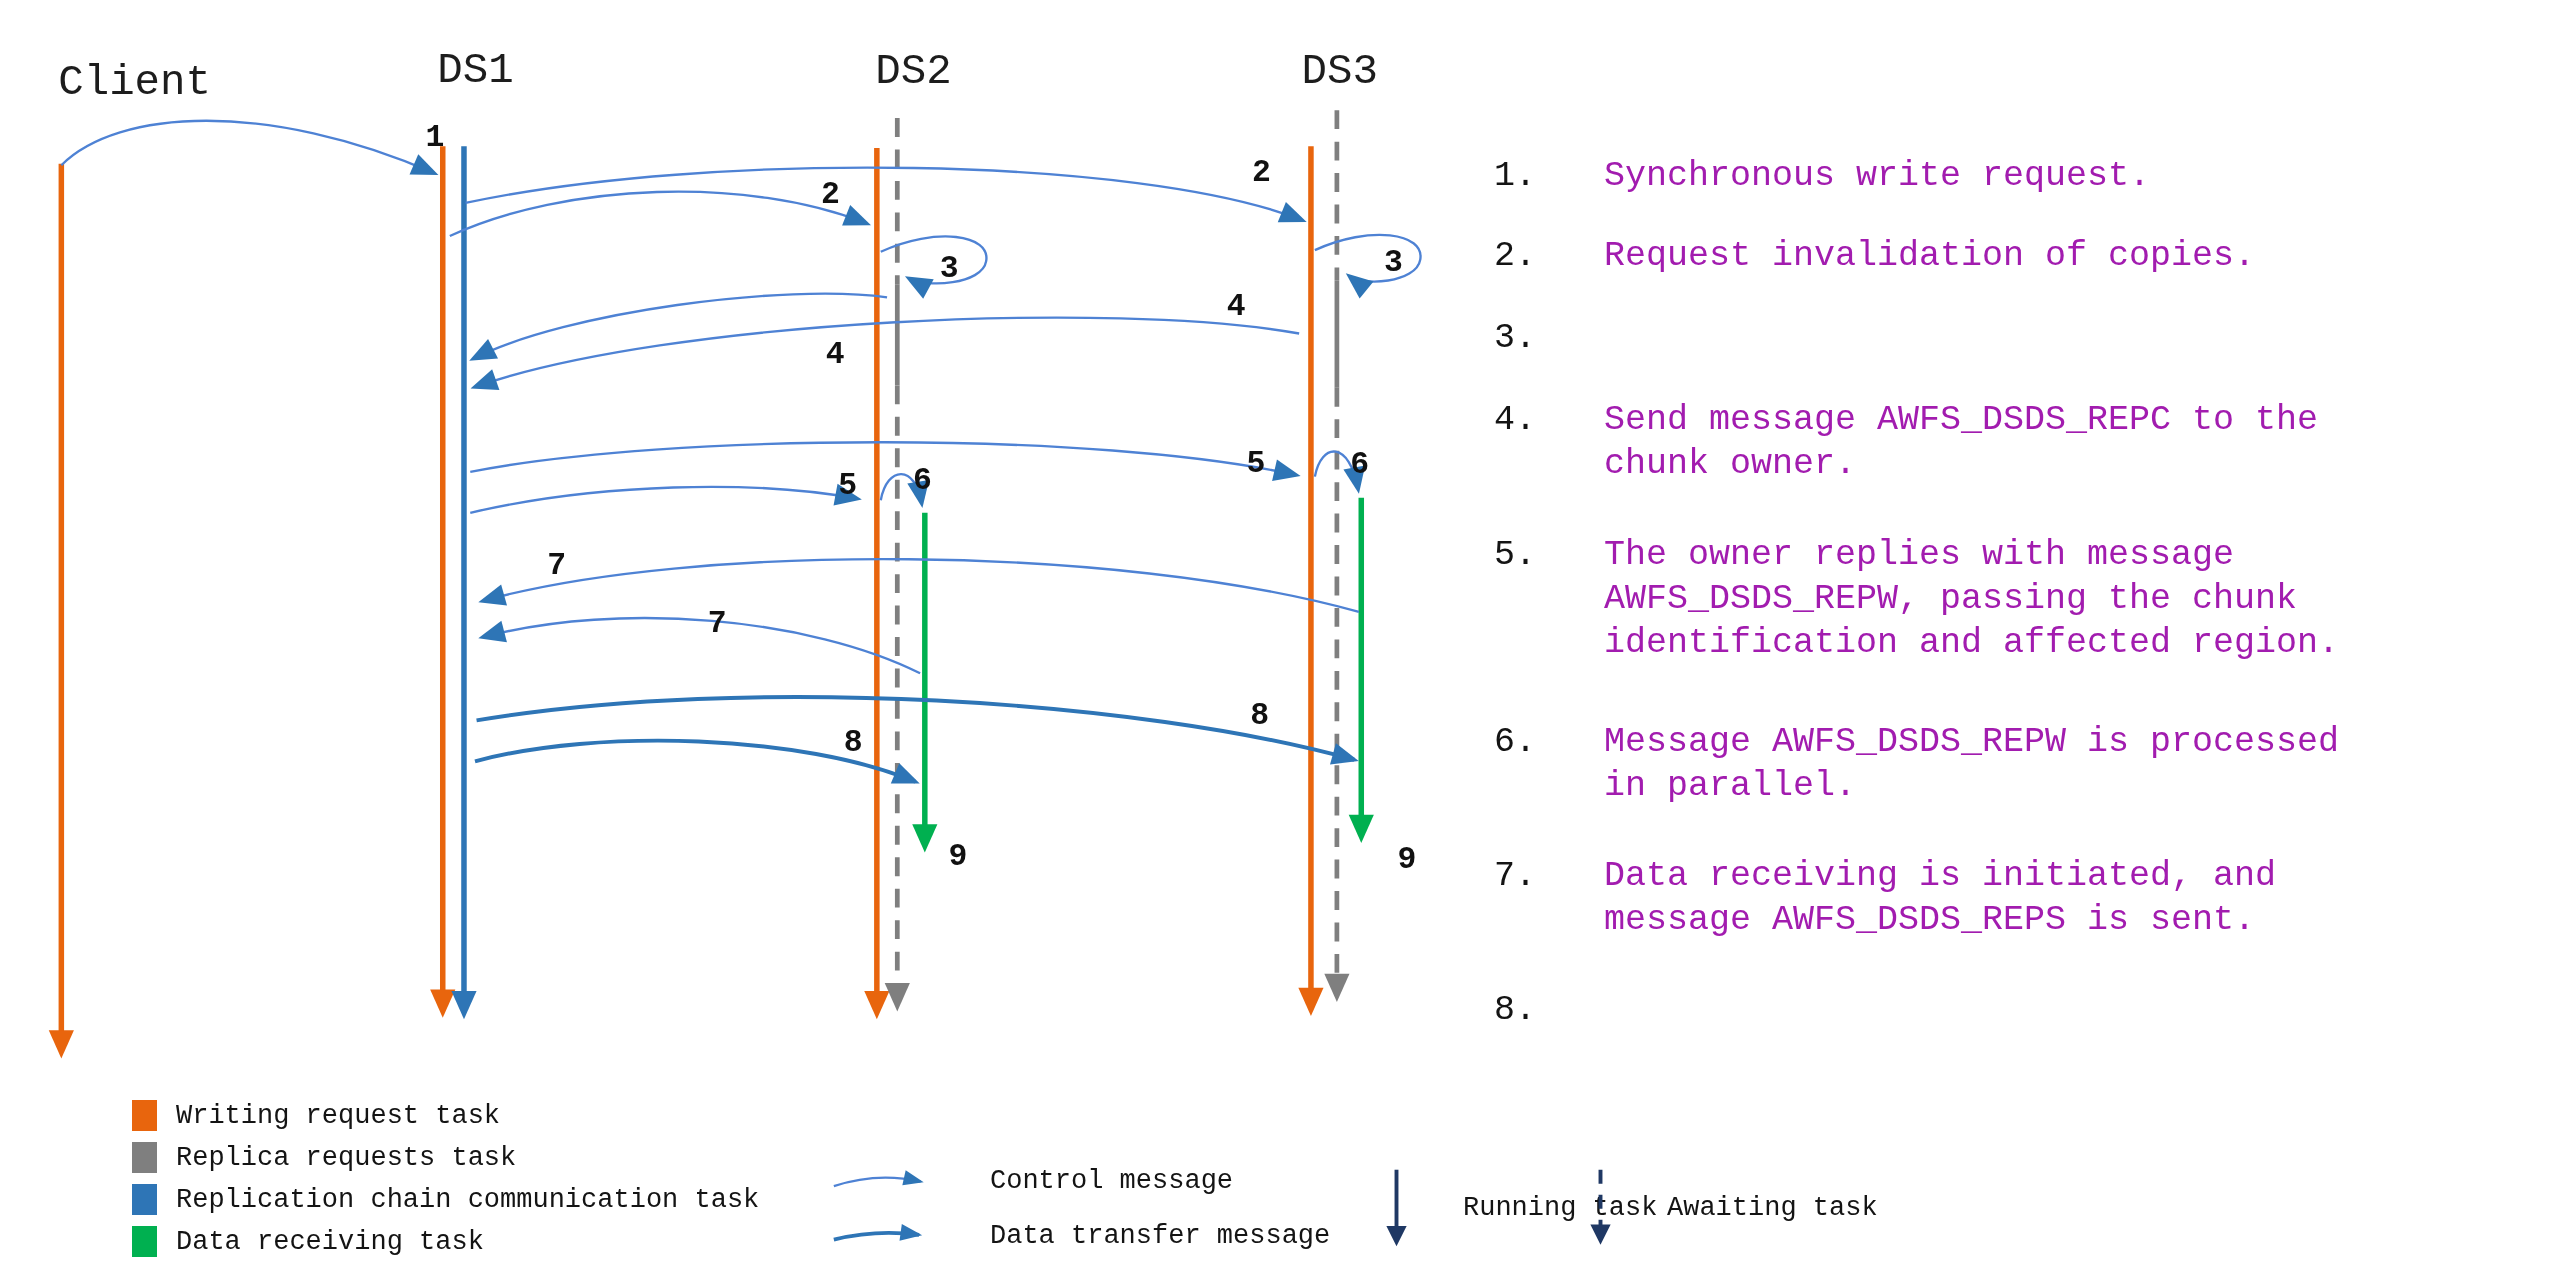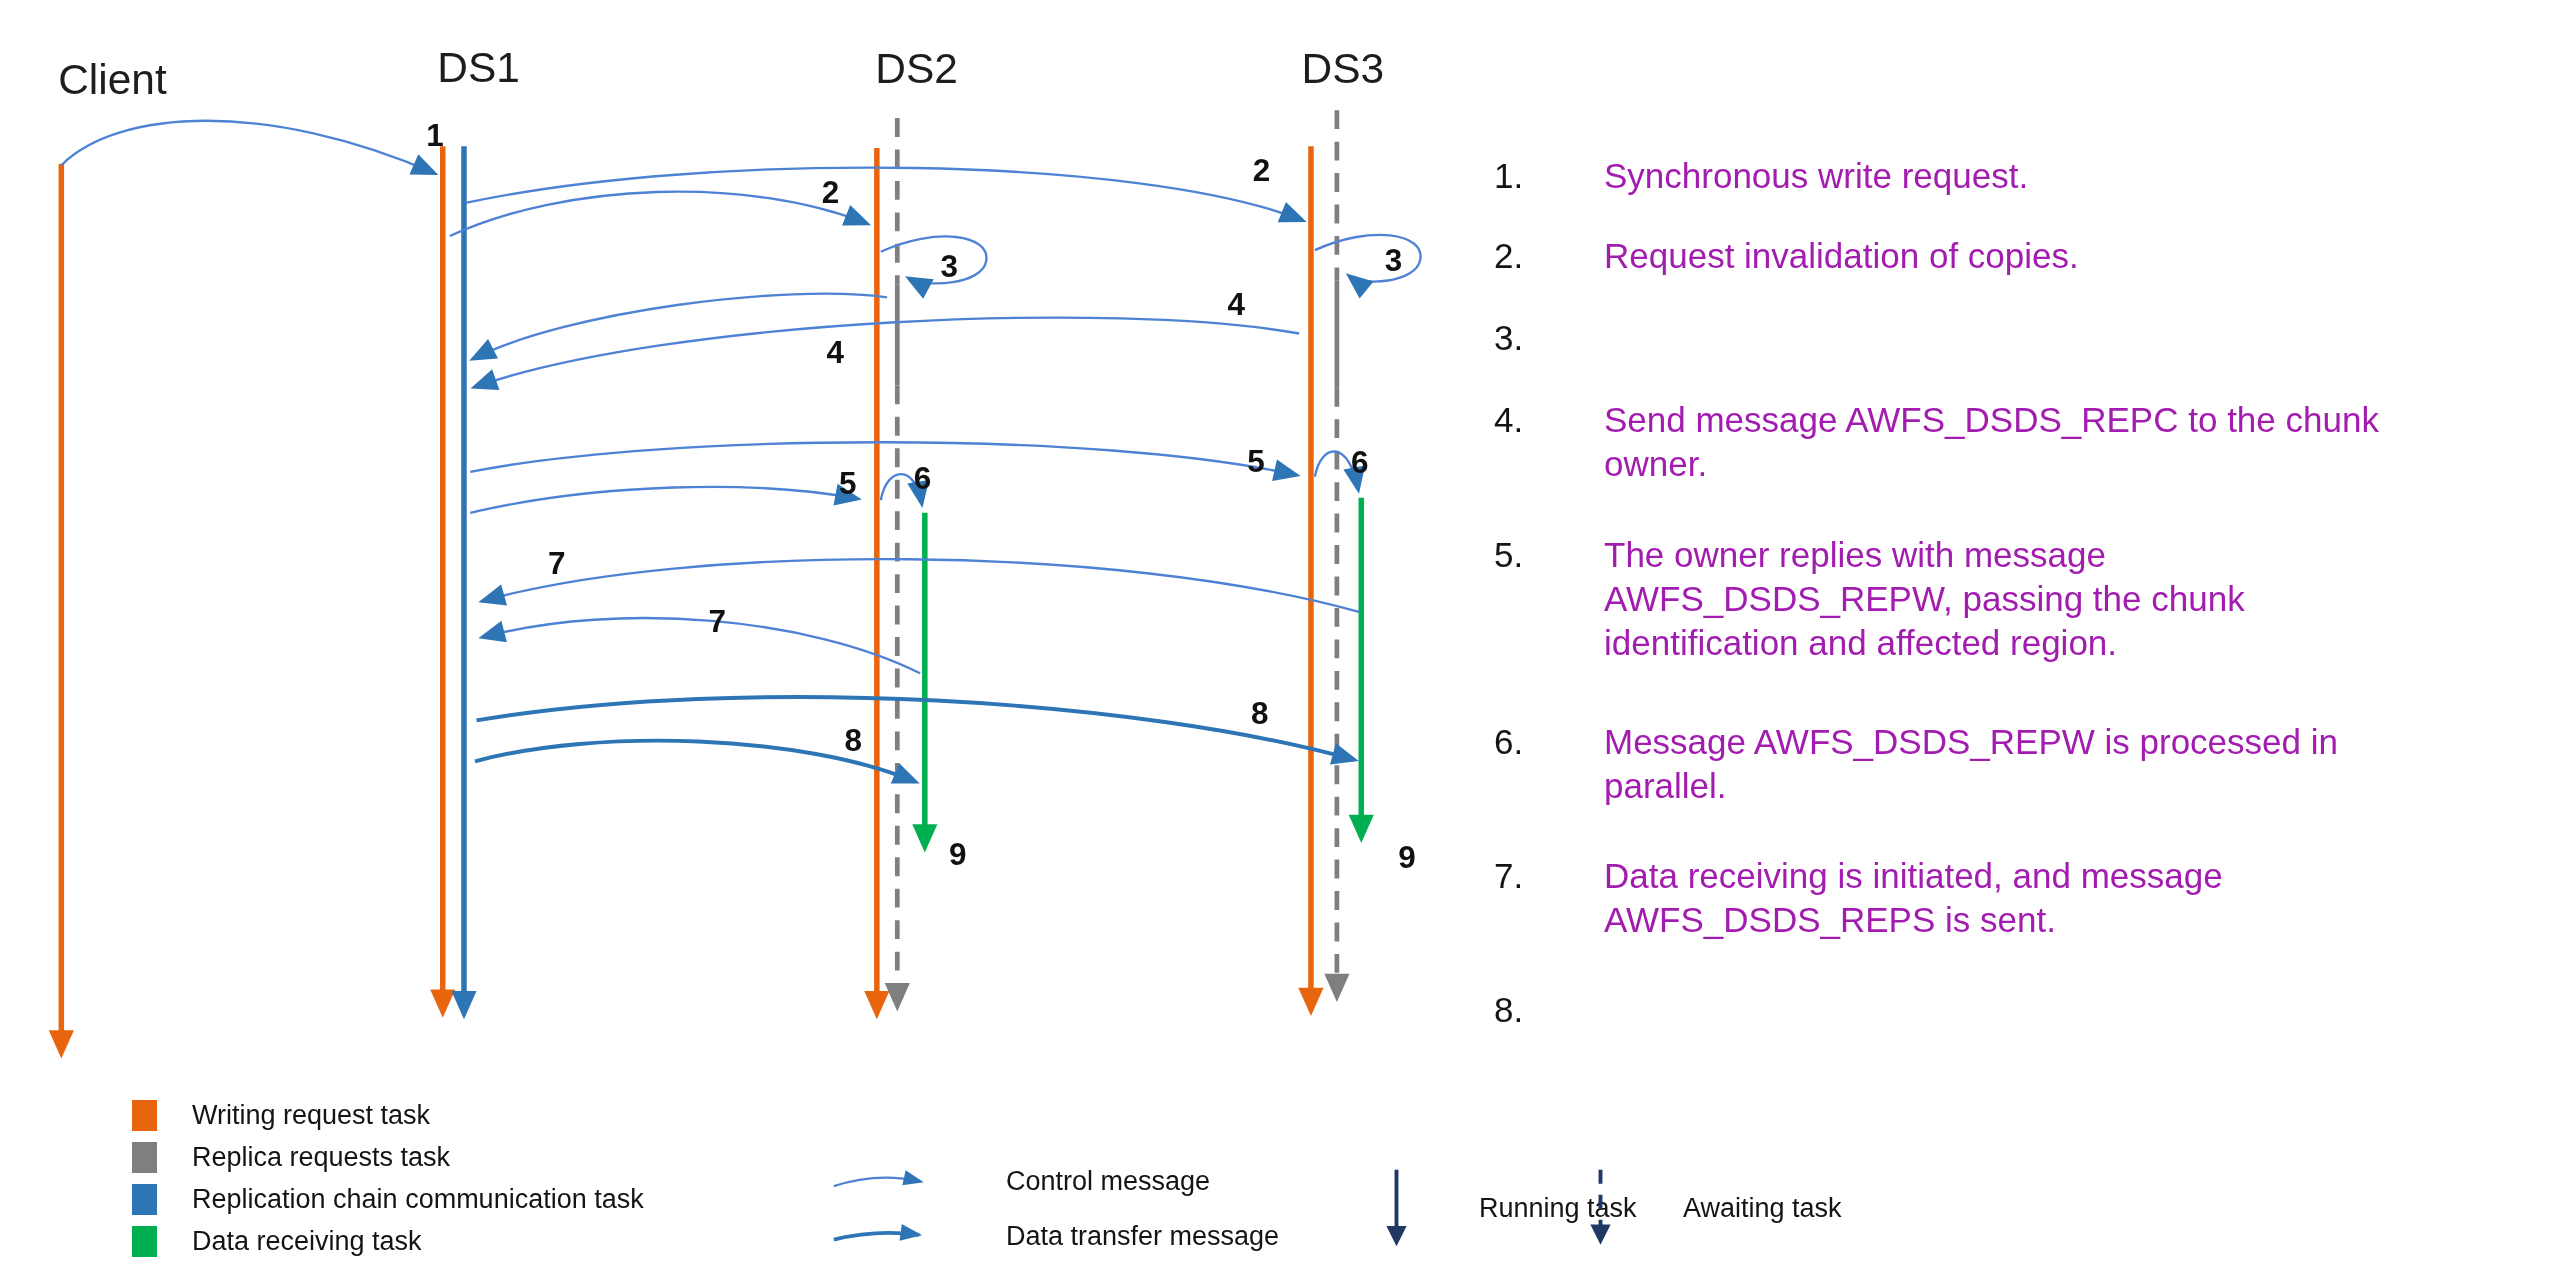--- a/index.html
+++ b/index.html
@@ -1,34 +1,34 @@
 <!DOCTYPE html>
 <html style="font-size:12.6px"><head>
 <meta charset="utf-8">
 <style>
   html,body{margin:0;padding:0;background:#ffffff;}
   #canvas{
     position:relative;width:2576px;height:1282px;background:#ffffff;
-    font-family:Liberation Sans, sans-serif;color:#161616;overflow:hidden;
+    font-family:Liberation Mono, monospace;color:#161616;overflow:hidden;
   }
   #diagram-svg{position:absolute;left:0;top:0;}
   .actor-label{font-size:54px;font-weight:500;fill:#1d1d1d;}
   .step-num{font-size:40px;font-weight:bold;fill:#111111;}
   
   .note-item{position:absolute;left:1494px;display:flex;}
   .note-num{width:110px;font-size:35px;line-height:44px;color:#141414;}
   .note-text{width:794px;font-size:35px;line-height:44px;color:#a21caf;}
   
   .task-row{position:absolute;left:132px;display:flex;align-items:center;height:35px;}
   .task-swatch{width:25px;height:31px;margin-right:19px;flex:0 0 auto;}
   .sw-orange{background:#E8650D;}
   .sw-gray{background:#7F7F7F;}
   .sw-blue{background:#2E75B6;}
   .sw-green{background:#00B050;}
-  .legend-label{font-size:27px;color:#141414;white-space:nowrap;margin-left:16px;}
+  .legend-label{font-size:27px;color:#141414;white-space:nowrap;}
   
   .msg-row{position:absolute;left:830px;display:flex;align-items:center;height:38px;gap:28px;}
   .msg-glyph{margin-right:22px;flex:0 0 auto;}
   
   .state-group{position:absolute;display:flex;align-items:center;height:86px;gap:27px;}
   .state-glyph{margin-right:27px;flex:0 0 auto;}
 </style>
 </head>
 <body>
 

